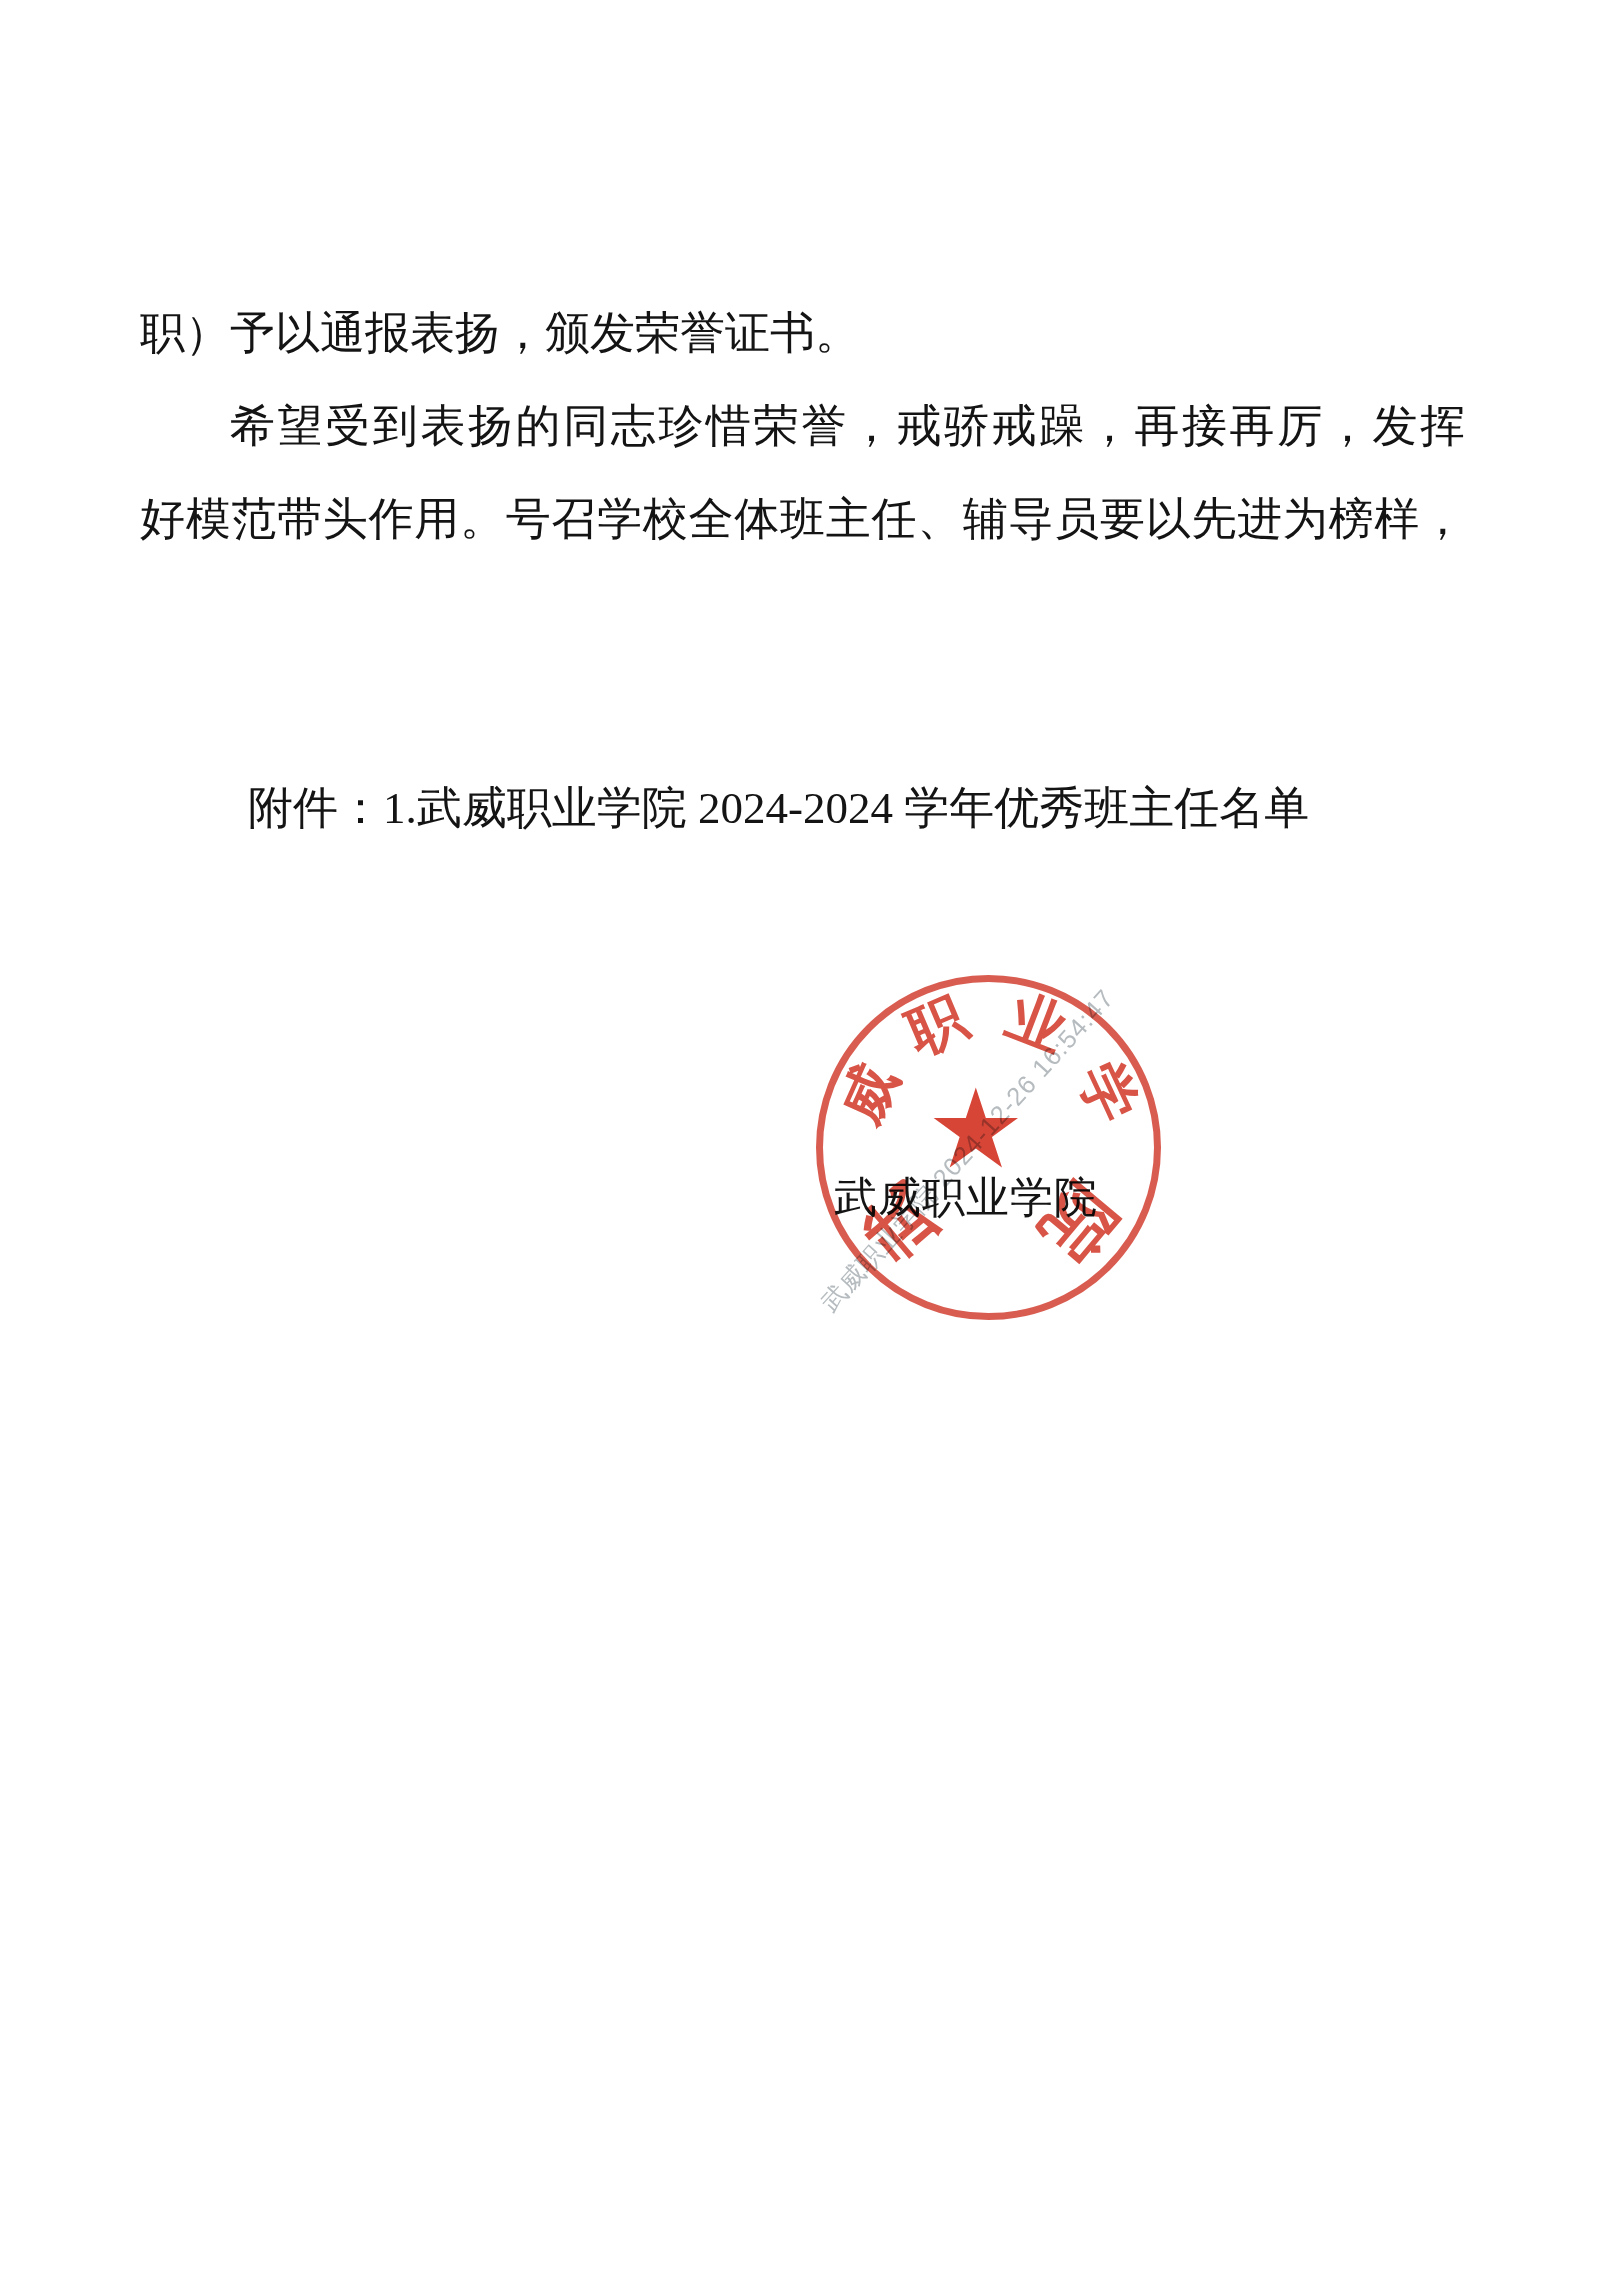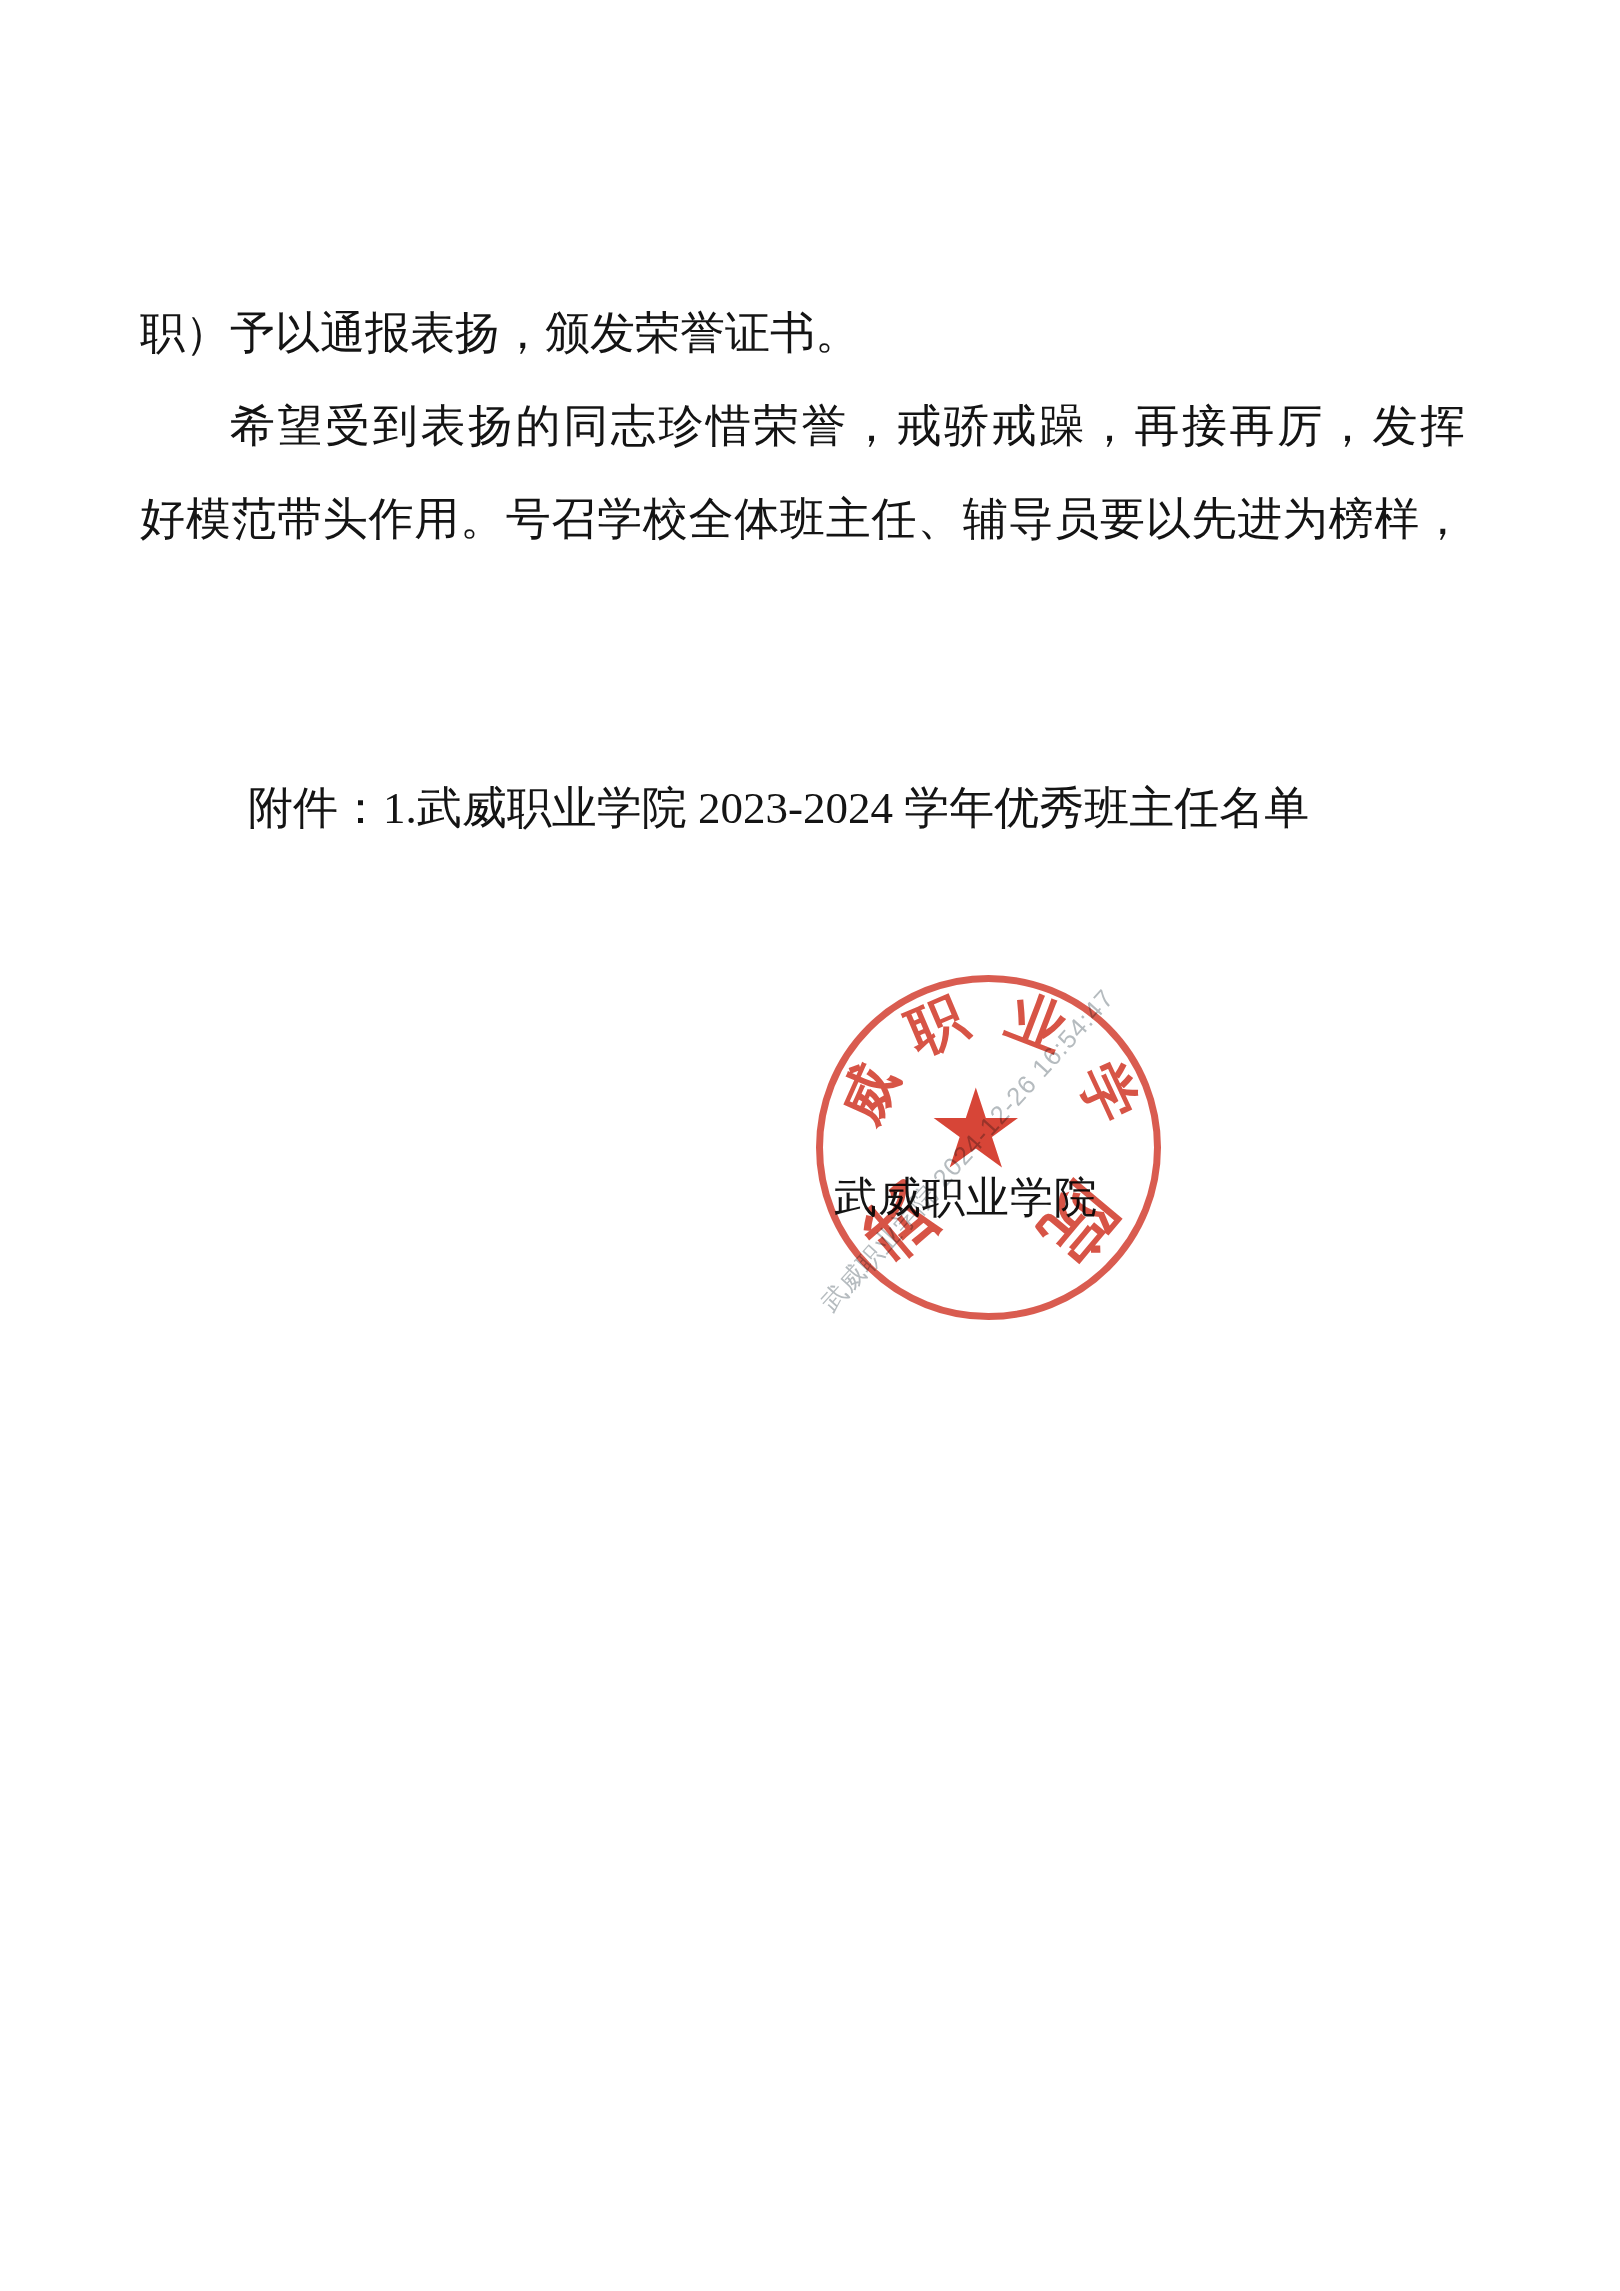--- a/index.html
+++ b/index.html
@@ -157,21 +157,21 @@
 <div class="page">
 
   <div class="body-block">
     <div class="body-line">职）予以通报表扬，颁发荣誉证书。</div>
     <div class="body-line justify indent">希望受到表扬的同志珍惜荣誉，戒骄戒躁，再接再厉，发挥</div>
     <div class="body-line justify">好模范带头作用。号召学校全体班主任、辅导员要以先进为榜样，</div>
   </div>
 
   <div class="attachments">
     <div class="attach-line">
-      <span>附件：</span><span>1.武威职业学院 2023-2024 学年优秀班主任名单</span>
+      <span>附件：</span><span>1.武威职业学院 2024-2024 学年优秀班主任名单</span>
     </div>
   </div>
 
   <div class="seal-watermark">武威职业学院 2024-12-26 16:54:47</div>
 
   <div class="issuer-name">武威职业学院</div>
 
   <div class="seal">
     <div class="seal-ring"></div>
     <span class="seal-star">★</span>

